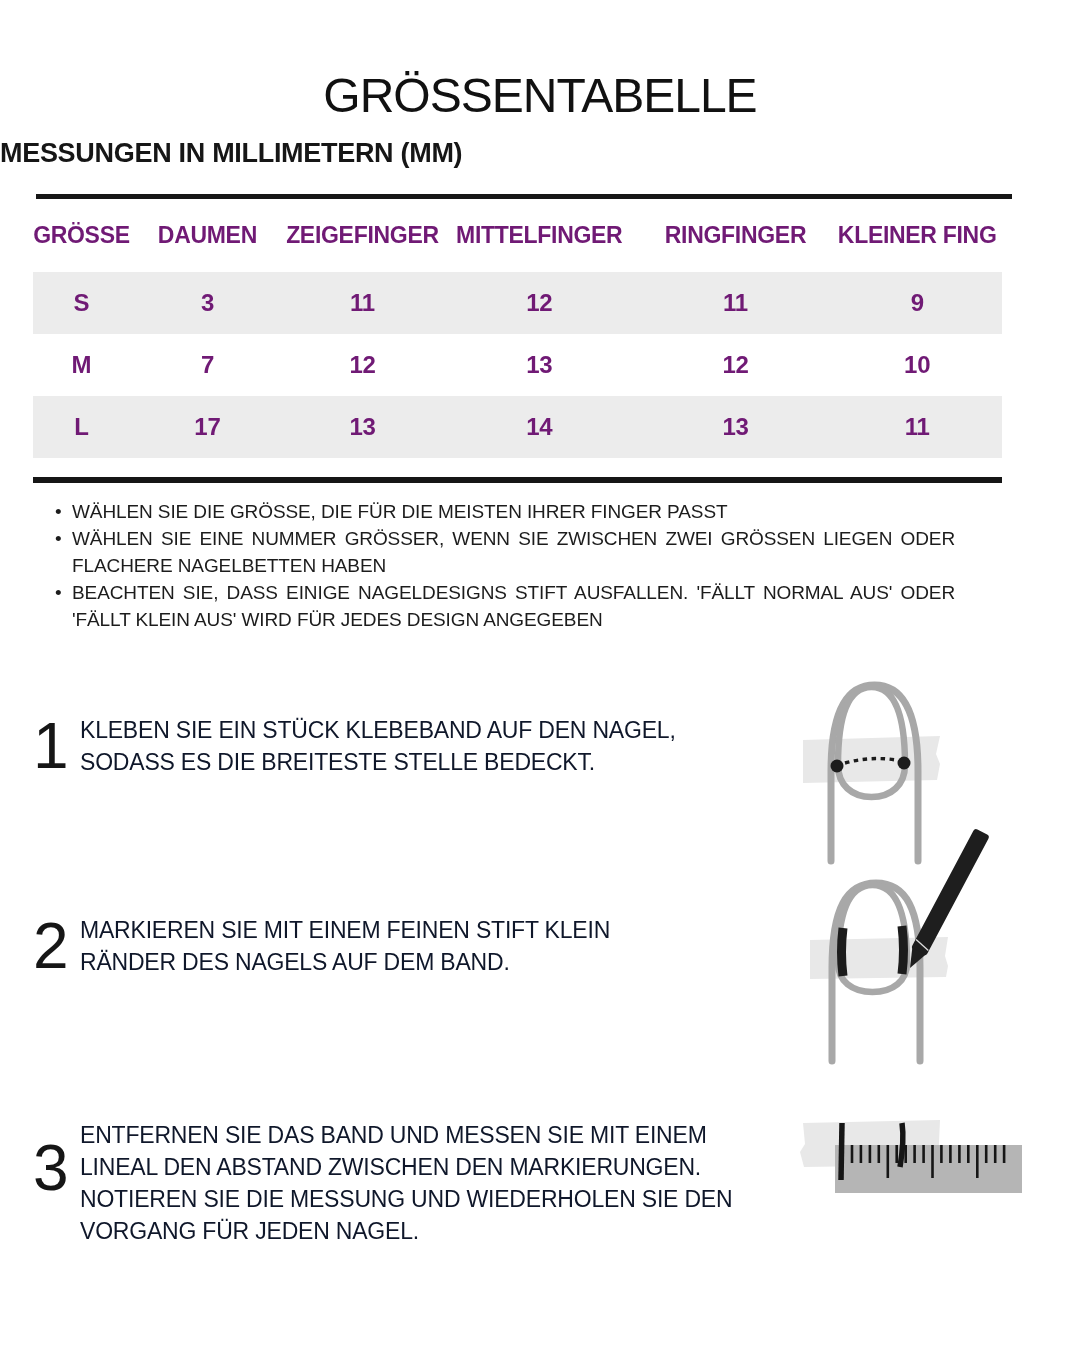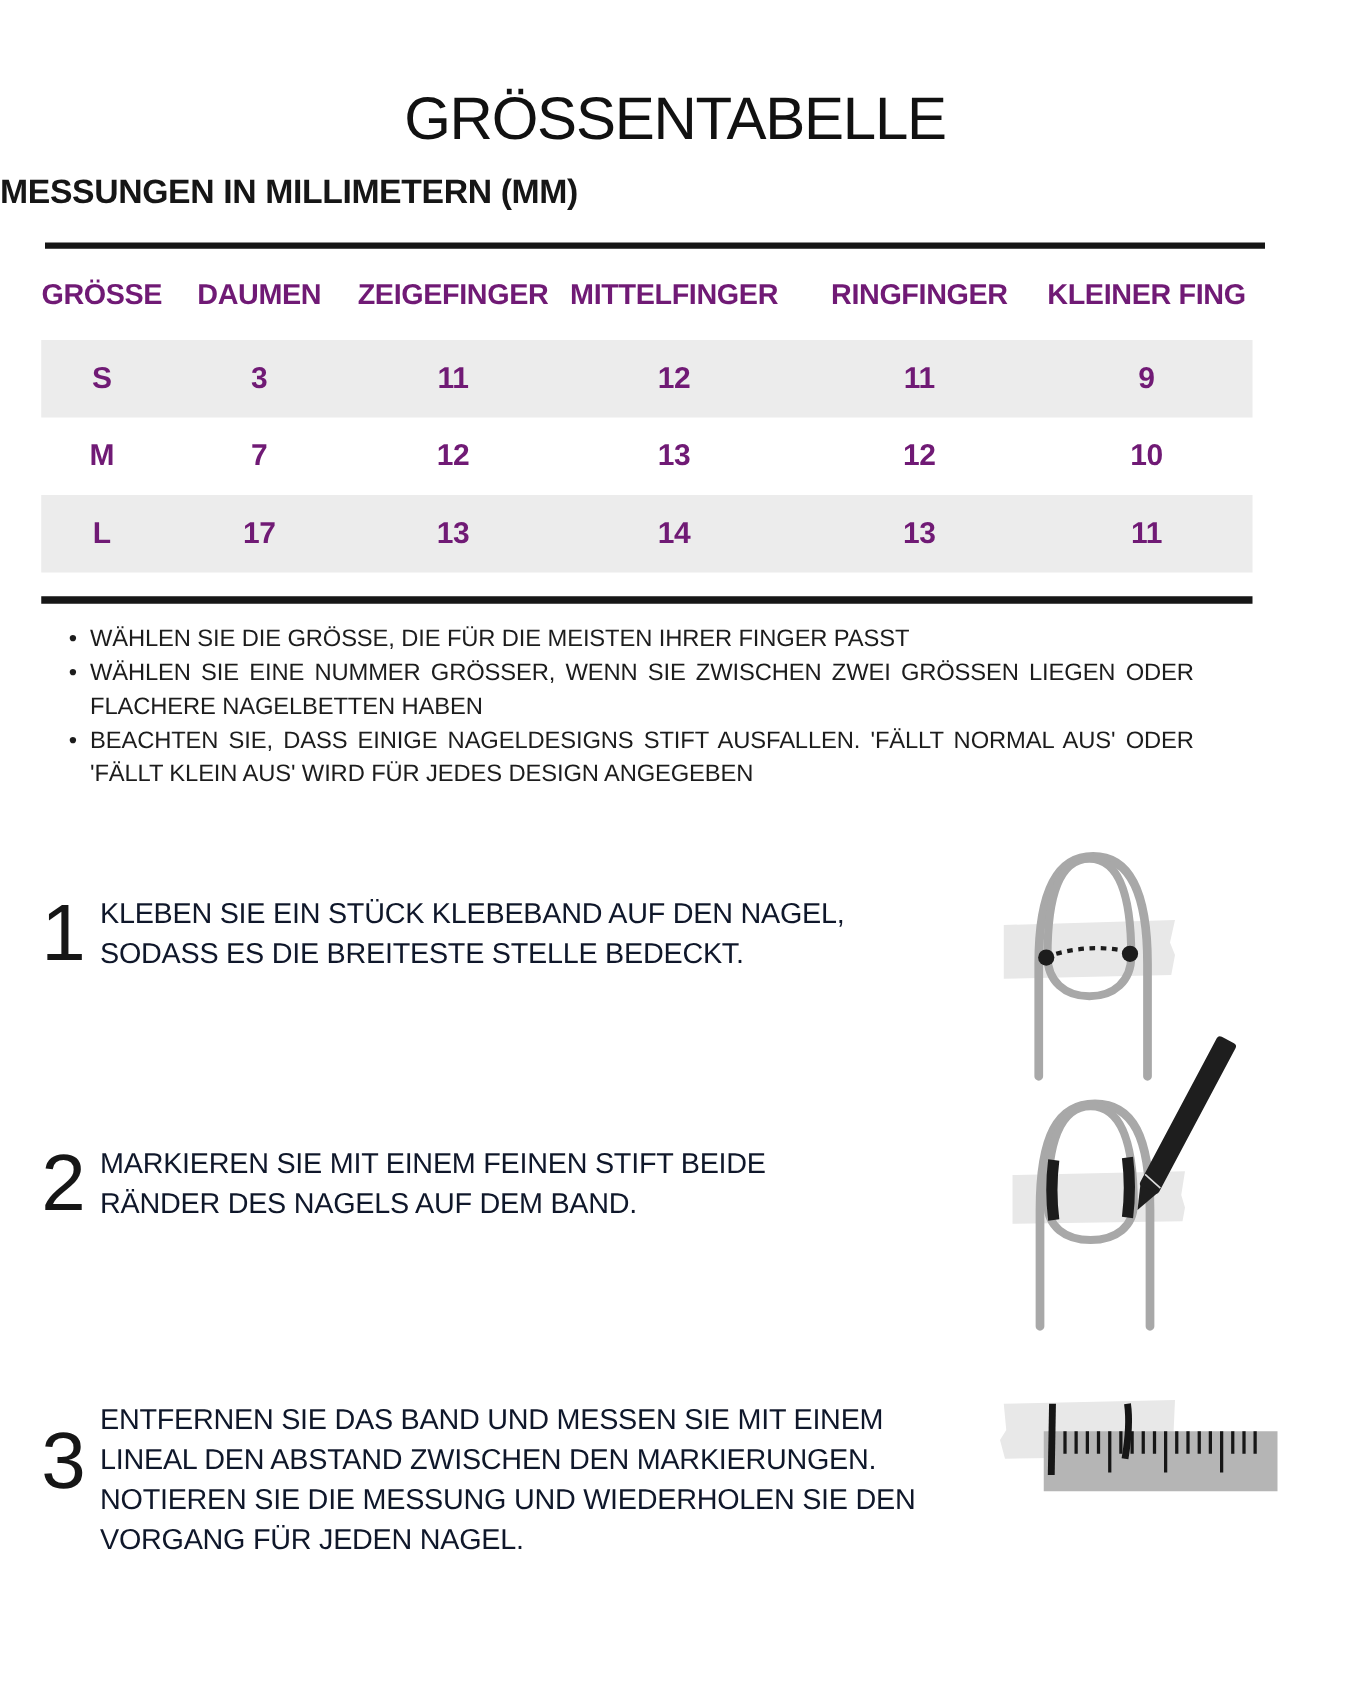--- a/index.html
+++ b/index.html
@@ -117,21 +117,21 @@
   <div class="step-num">1</div>
   <div class="step-text">
     <div>KLEBEN SIE EIN STÜCK KLEBEBAND AUF DEN NAGEL,</div>
     <div>SODASS ES DIE BREITESTE STELLE BEDECKT.</div>
   </div>
 </div>
 
 <div class="step" id="step2">
   <div class="step-num">2</div>
   <div class="step-text">
-    <div>MARKIEREN SIE MIT EINEM FEINEN STIFT BEIDE</div>
+    <div>MARKIEREN SIE MIT EINEM FEINEN STIFT KLEIN</div>
     <div>RÄNDER DES NAGELS AUF DEM BAND.</div>
   </div>
 </div>
 
 <div class="step" id="step3">
   <div class="step-num">3</div>
   <div class="step-text">
     <div>ENTFERNEN SIE DAS BAND UND MESSEN SIE MIT EINEM</div>
     <div>LINEAL DEN ABSTAND ZWISCHEN DEN MARKIERUNGEN.</div>
     <div>NOTIEREN SIE DIE MESSUNG UND WIEDERHOLEN SIE DEN</div>

